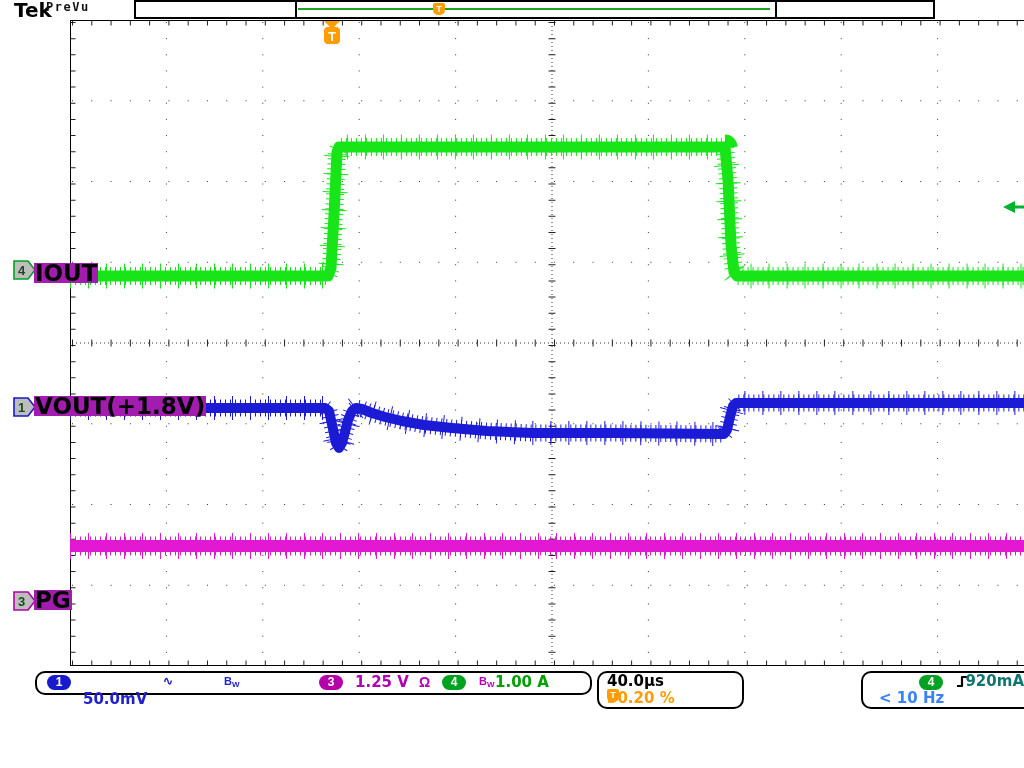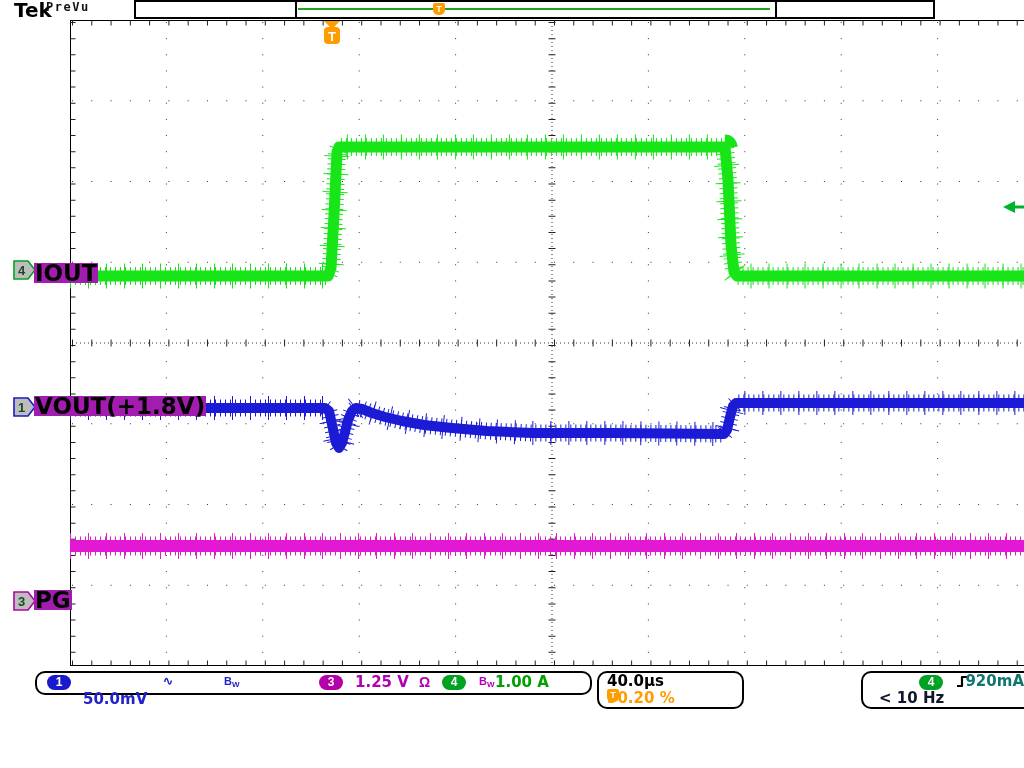--- a/index.html
+++ b/index.html
@@ -131,15 +131,15 @@
 
 
   <div class="robox" id="box-trig">
     <span class="oval" style="left: 56px; top: 2px; background: rgb(0, 163, 33); color: rgb(255, 255, 255);" id="trig-src-oval">4</span>
     <span style="left:92px;top:1px;">
       <svg width="16" height="15">
           <path d="M2 12 H7 V3 H13" stroke="#000" stroke-width="2.2" fill="none" stroke-linejoin="round"></path>
         </svg>
     </span>
     <span class="ro-txt" style="right:8px;top:-1px;color:#0f766e;">920mA</span>
-    <span class="ro-txt" style="left:16px;top:16px;color:#0f172a;">&lt; 10 Hz</span>
+    <span class="ro-txt" style="left:16px;top:16px;color:#3b82f6;">&lt; 10 Hz</span>
   </div>
 </div>
 
 </body></html>

